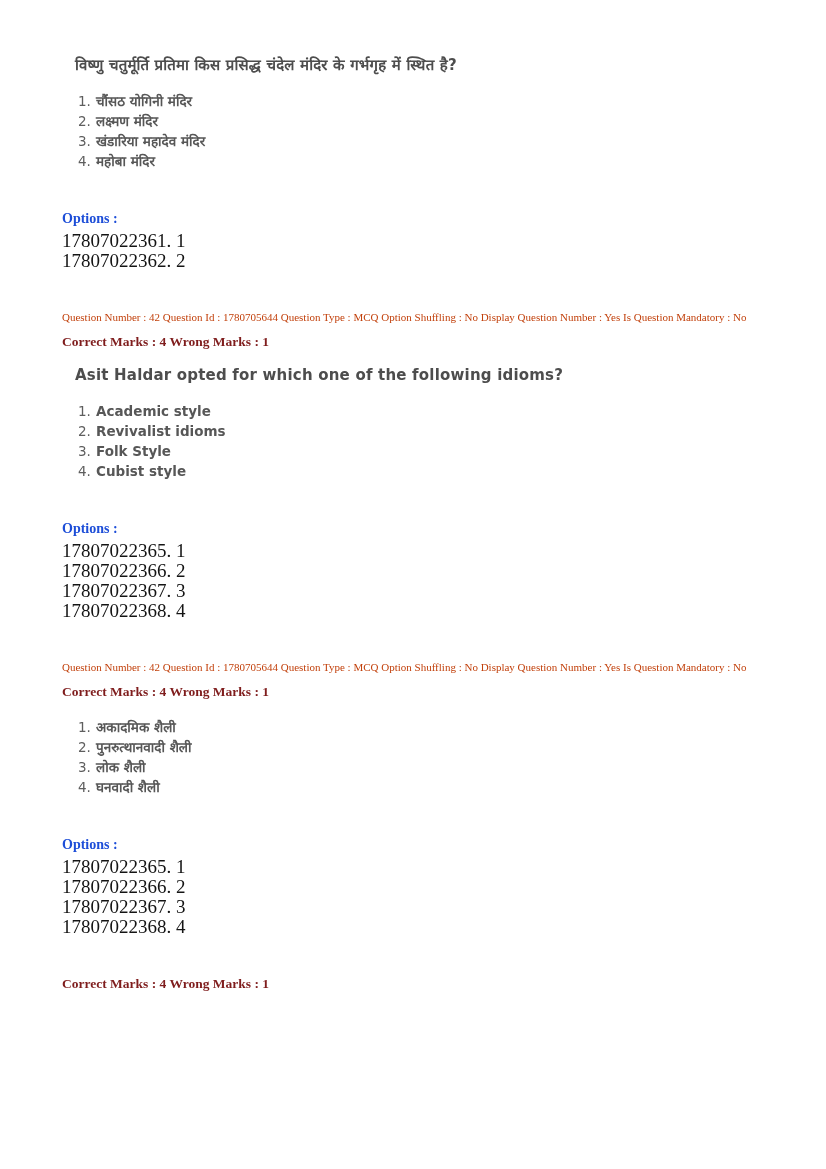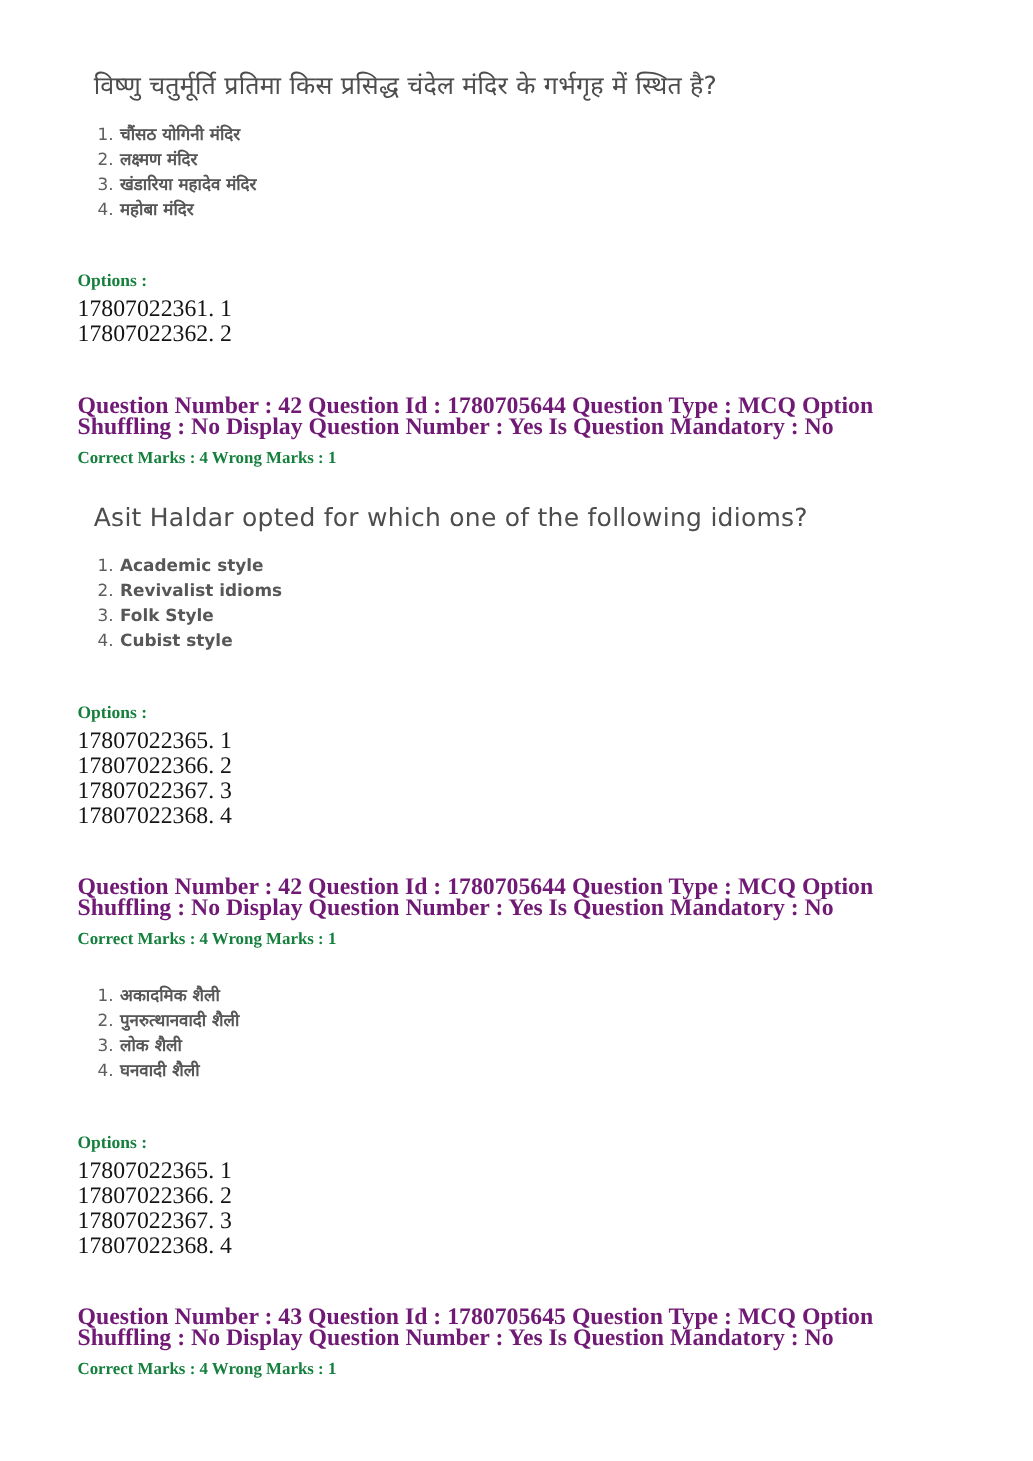--- a/index.html
+++ b/index.html
@@ -11,68 +11,68 @@
     color: #000000;
   }
   .page {
     padding: 46px 58px 40px 62px;
   }
 
   
   .q-block { margin-left: 13px; }
   .q-text {
     font-family: "DejaVu Sans", sans-serif;
-    font-size: 20px;
-    font-weight: 400;
+    font-size: 15px;
+    font-weight: 700;
     color: #4d4d4d;
     letter-spacing: 0.2px;
   }
   .choices { margin-top: 17px; margin-left: 3px; }
   .choice {
     display: flex;
     align-items: baseline;
     line-height: 20px;
     font-family: "DejaVu Sans", sans-serif;
     font-size: 13.5px;
     color: #575757;
   }
   .c-num { width: 18px; flex: 0 0 auto; color: #5e5e5e; }
   .c-label { font-weight: 700; }
 
   
   .opt-head {
     margin-top: 40px;
     font-weight: bold;
     font-size: 14px;
-    color: #15803d;
+    color: #1d4ed8;
   }
   .opt-ids { margin-top: 4px; }
   .opt-id {
     font-size: 19px;
     line-height: 20px;
     color: #141414;
   }
 
   
   .meta { margin-top: 38px; max-width: 712px; }
   .meta .m1 {
-    font-weight: bold;
-    font-size: 19px;
+    font-weight: normal;
+    font-size: 11px;
     line-height: 17px;
-    color: #701a75;
+    color: #c2410c;
   }
   .meta .m2 {
     margin-top: 7px;
     font-weight: bold;
     font-size: 13.5px;
     line-height: 17px;
-    color: #15803d;
+    color: #7f1d1d;
   }
 
-  .qa { margin-top: 28px; }
+  .qa { margin-top: 16px; }
   .qa:first-child { margin-top: 8px; }
 </style>
 </head>
 <body>
 
 <div class="page">
 
   <section class="qa">
     <div class="q-block">
       <div class="q-text">विष्णु चतुर्मूर्ति प्रतिमा  किस प्रसिद्ध चंदेल मंदिर के गर्भगृह में स्थित है?</div>
@@ -167,17 +167,16 @@
     <div class="opt-head">Options :</div>
     <div class="opt-ids">
       <div class="opt-id">17807022365. 1</div>
       <div class="opt-id">17807022366. 2</div>
       <div class="opt-id">17807022367. 3</div>
       <div class="opt-id">17807022368. 4</div>
     </div>
   </section>
 
   <section class="meta">
-    <p class="m1">Question Number : 43 Question Id : 1780705645 Question Type : MCQ Option Shuffling : No Display Question Number : Yes Is Question Mandatory : No</p>
     <p class="m2">Correct Marks : 4 Wrong Marks : 1</p>
   </section>
 
 </div>
 
 </body></html>

